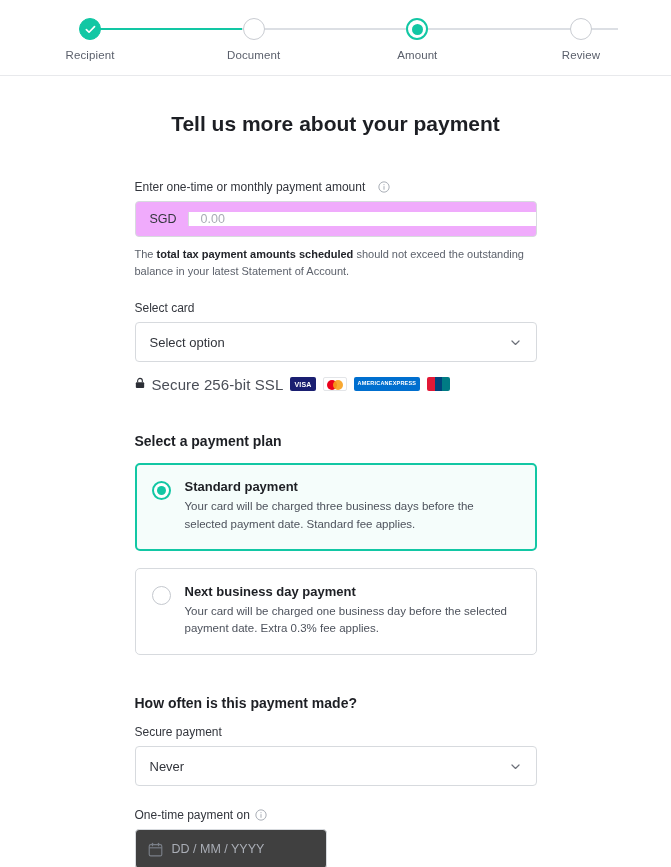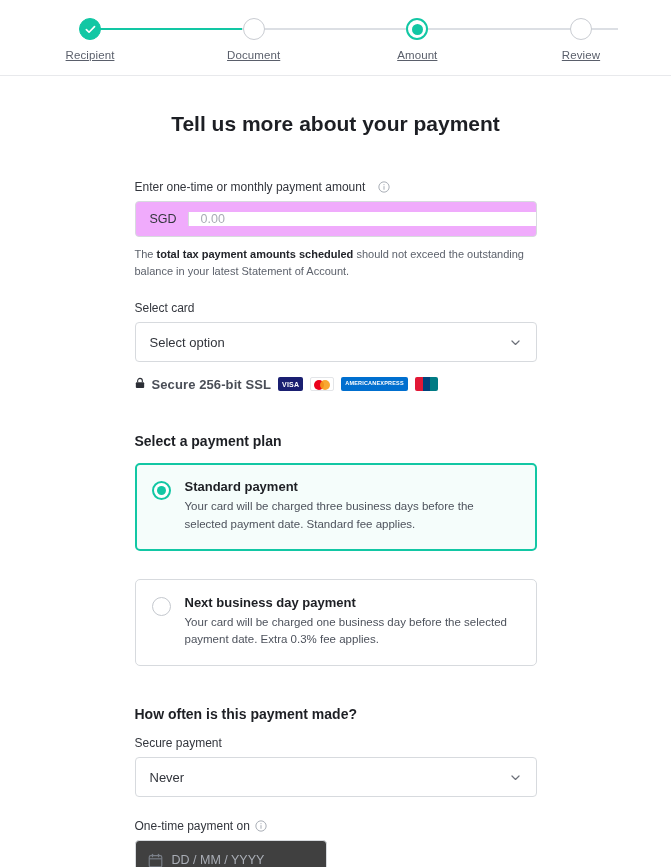--- a/index.html
+++ b/index.html
@@ -59,21 +59,20 @@
   }
   .check {
     width: 11px; height: 11px;
     display: block;
   }
   .step .label {
     margin-top: 9px;
     font-size: 11.5px;
     color: #5a5f6b;
     letter-spacing: .1px;
-    text-decoration: underline;
   }
   .bar {
     position: absolute;
     top: 28px;
     height: 2px;
     background: #dcdfe4;
     z-index: 1;
   }
   .bar.filled { background: #12c7a4; }
 
@@ -159,23 +158,23 @@
   }
   .chev { color: #6c7079; display: inline-flex; }
 
   .secure-row {
     display: flex;
     align-items: center;
     gap: 7px;
     margin-top: 13px;
   }
   .secure-row .txt {
-    font-size: 13px;
+    font-size: 15px;
     color: #4a4e57;
-    font-weight: bold;
+    font-weight: normal;
     letter-spacing: .1px;
     text-align: right;
   }
   .card-badge {
     height: 14px;
     border-radius: 2px;
     display: inline-flex;
     align-items: center;
     justify-content: center;
     font-size: 7px;
@@ -199,21 +198,21 @@
     color: #1d1f24;
     margin-top: 40px;
     margin-bottom: 14px;
   }
   .plan {
     border: 1px solid #d7dade;
     border-radius: 5px;
     padding: 15px 16px 16px 16px;
     display: flex;
     gap: 14px;
-    margin-bottom: 28px;
+    margin-bottom: 17px;
     background: #fff;
   }
   .plan.selected {
     border: 2px solid #12c7a4;
     background: #f5fdfb;
     padding: 14px 15px 15px 15px;
   }
   .radio {
     width: 19px; height: 19px;
     border-radius: 50%;

